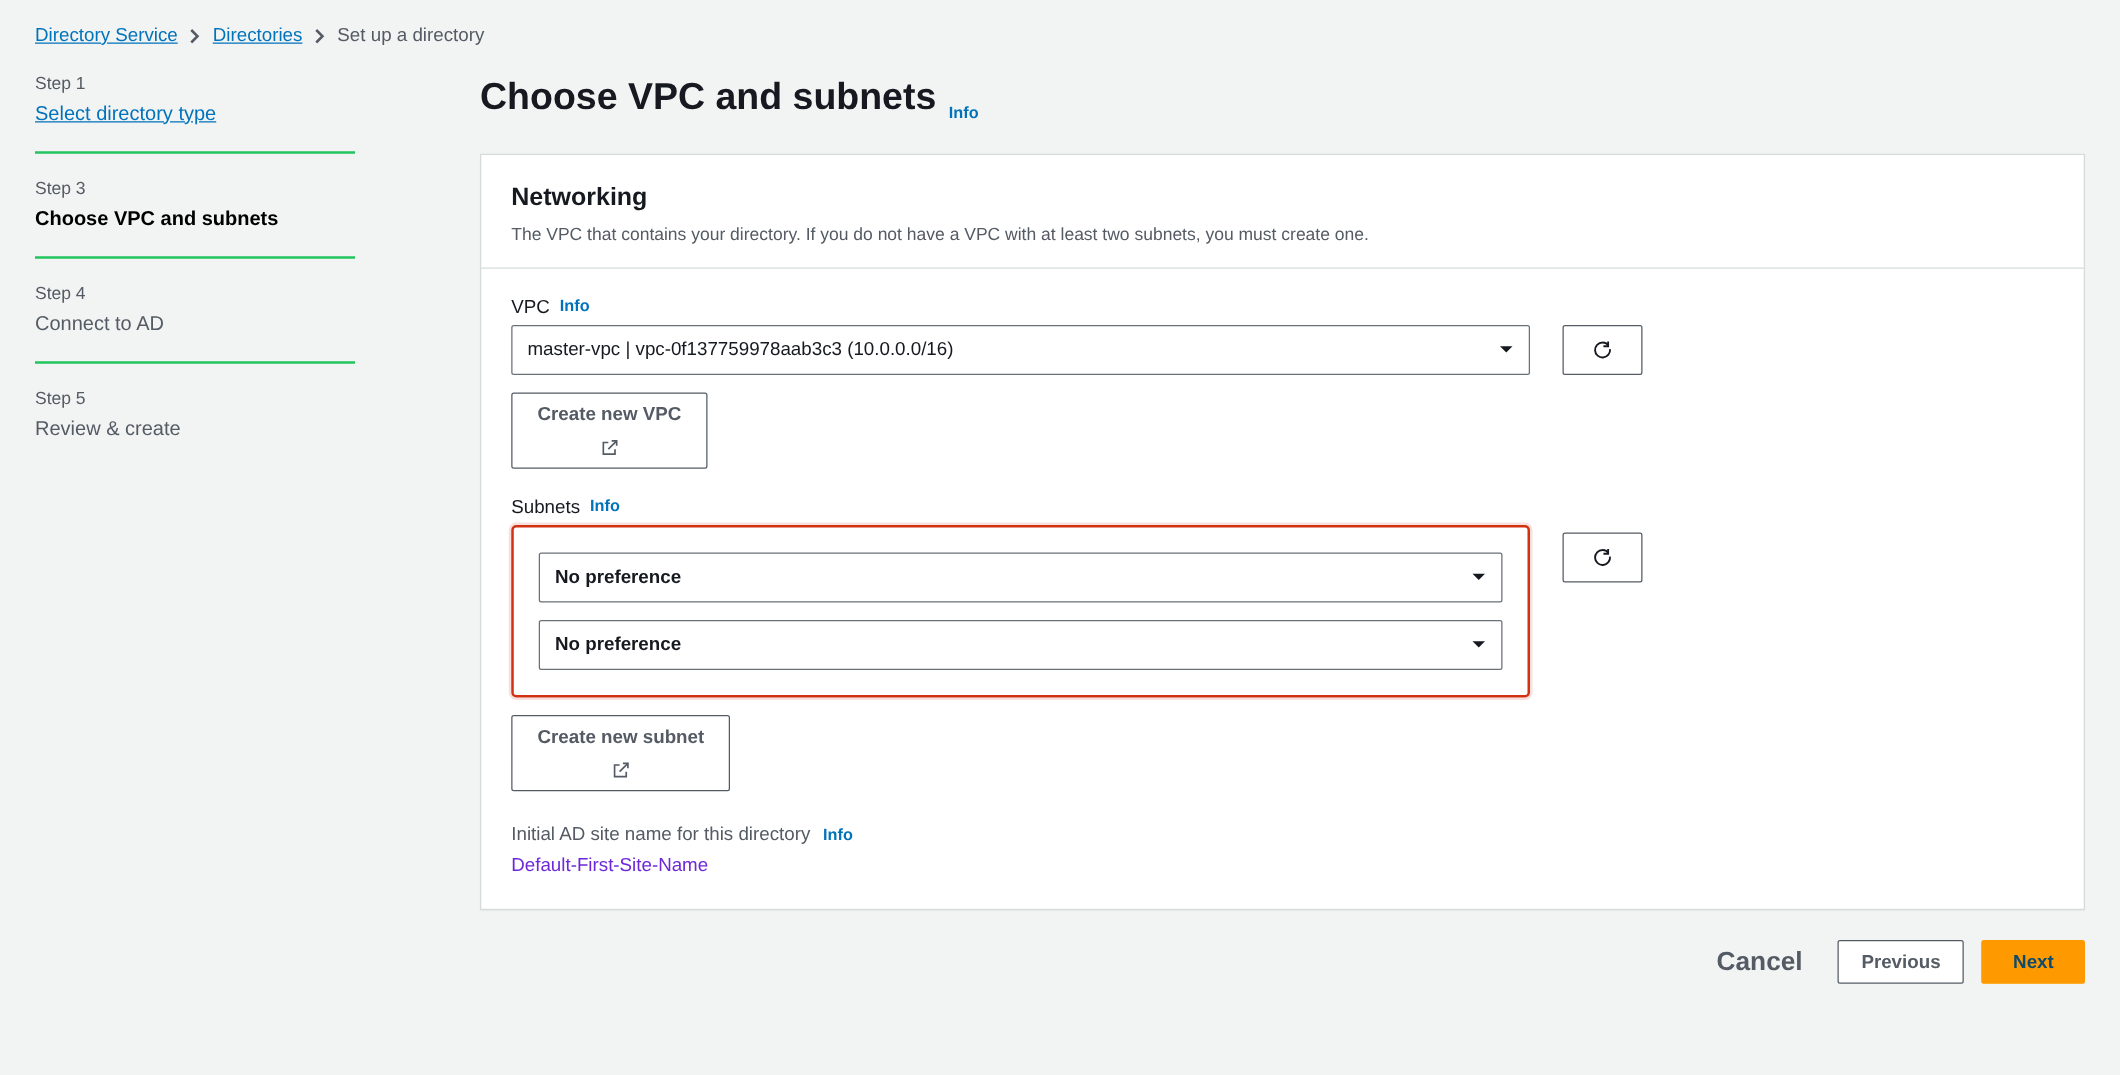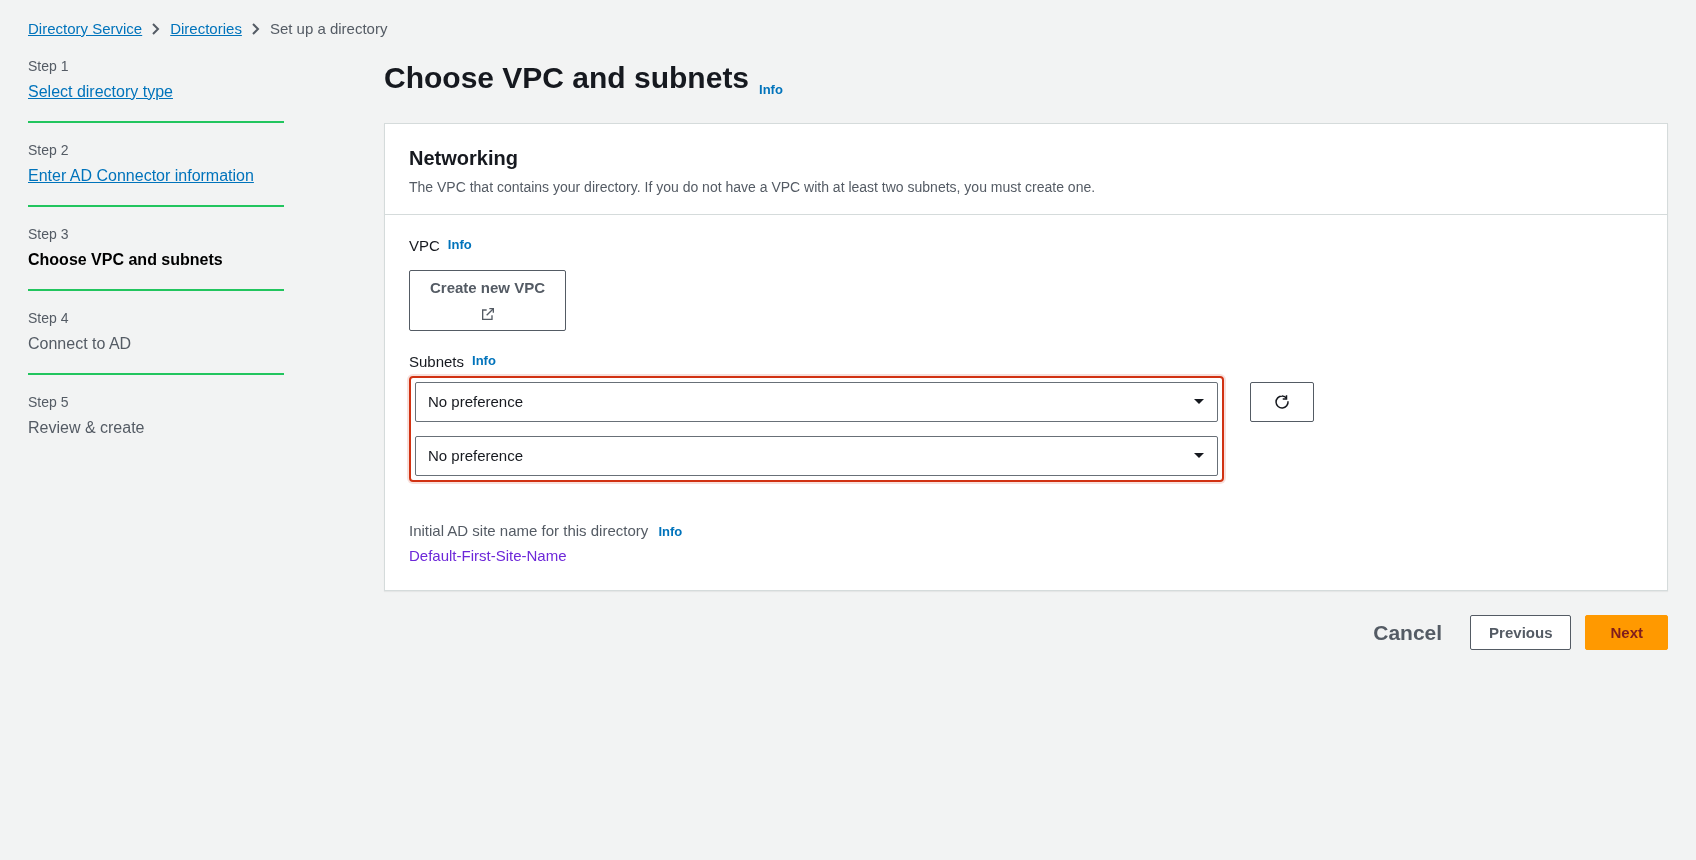--- a/index.html
+++ b/index.html
@@ -165,23 +165,24 @@
       padding: 0;
       justify-content: center;
     }
     .btn-small {
       padding: 8px 20px;
       flex-direction: column;
     }
     .highlight-group {
       border: 2px solid #d13212;
       border-radius: 4px;
-      padding: 4px;
+      padding: 20px;
       box-shadow: 0 0 0 2px rgba(209,50,18,0.15);
       margin-bottom: 14px;
+      font-weight: bold;
     }
     .highlight-group .select { 
       flex: 1 1 auto; 
       max-width: none;
       border-color: #687078;
       margin-bottom: 14px;
     }
     .highlight-group .select:last-child { margin-bottom: 0; }
     .static-label {
       color: #545b64;
@@ -204,21 +205,21 @@
       border: none;
       color: #545b64;
       font-weight: 700;
       font-size: 21px;
       cursor: pointer;
       padding: 8px 14px;
     }
     .btn-primary {
       background: #ff9900;
       border: 1px solid #ff9900;
-      color: #7f1d1d;
+      color: #0c4a6e;
       font-weight: 700;
       font-size: 15px;
       padding: 8px 24px;
       border-radius: 2px;
       cursor: pointer;
     }
     svg { display: block; }
     .svg-ext { stroke: #545b64; stroke-width: 2; fill: none; }
     .svg-refresh { stroke: #16191f; stroke-width: 2; fill: none; }
     .subnets-area {
@@ -251,24 +252,20 @@
     <a href="#" class="current">Set up a directory</a>
   </nav>
 
   <div class="layout">
     <aside class="steps">
       <div class="step">
         <div class="step-num">Step 1</div>
         <a href="#">Select directory type</a>
       </div>
       <div class="step">
-        <div class="step-num">Step 2</div>
-        <a href="#">Enter AD Connector information</a>
-      </div>
-      <div class="step">
         <div class="step-num">Step 3</div>
         <div class="current">Choose VPC and subnets</div>
       </div>
       <div class="step">
         <div class="step-num">Step 4</div>
         <div class="future">Connect to AD</div>
       </div>
       <div class="step">
         <div class="step-num">Step 5</div>
         <div class="future">Review &amp; create</div>
@@ -285,20 +282,38 @@
         <div class="panel-head">
           <div class="panel-title">Networking</div>
           <div class="panel-desc">The VPC that contains your directory. If you do not have a VPC with at least two subnets, you must create one.</div>
         </div>
         <div class="panel-body">
 
           <div class="field-row" style="margin-bottom:6px">
             <div class="field-label">
               <span>VPC</span>
               <a href="#" class="info-link">Info</a>
+            </div>
+            <div class="select-row">
+              <div class="select">
+                <span>master-vpc | vpc-0f137759978aab3c3 (10.0.0.0/16)</span>
+                <span class="caret">
+                  <svg width="12" height="8" viewBox="0 0 12 8">
+                      <path d="M1 1 L6 6 L11 1" fill="#16191f"></path>
+                    </svg>
+                </span>
+              </div>
+              <button class="btn btn-icon">
+                <span>
+                  <svg class="svg-refresh" width="18" height="18" viewBox="0 0 24 24">
+                      <path d="M20 11 A8 8 0 1 1 12 4 A7 7 0 0 1 18 7"></path>
+                      <path d="M18 3 L18 8 L13 8"></path>
+                    </svg>
+                </span>
+              </button>
             </div>
           </div>
 
           <div class="field-row" style="margin-top:14px">
             <button class="btn btn-small">
               <span>Create new VPC</span>
               <span>
                 <svg class="svg-ext" width="16" height="16" viewBox="0 0 24 24">
                     <path d="M14 4 L20 4 L20 10"></path>
                     <path d="M20 4 L10 14"></path>
@@ -339,20 +354,32 @@
             <button class="btn btn-icon" style="margin-top:6px">
               <span>
                 <svg class="svg-refresh" width="18" height="18" viewBox="0 0 24 24">
                     <path d="M20 11 A8 8 0 1 1 12 4 A7 7 0 0 1 18 7"></path>
                     <path d="M18 3 L18 8 L13 8"></path>
                   </svg>
               </span>
             </button>
           </div>
 
+          <div class="field-row">
+            <button class="btn btn-small">
+              <span>Create new subnet</span>
+              <span>
+                <svg class="svg-ext" width="16" height="16" viewBox="0 0 24 24">
+                    <path d="M14 4 L20 4 L20 10"></path>
+                    <path d="M20 4 L10 14"></path>
+                    <path d="M18 14 L18 20 L4 20 L4 6 L10 6"></path>
+                  </svg>
+              </span>
+            </button>
+          </div>
 
           <div class="field-row" style="margin-top:24px;margin-bottom:0">
             <div class="static-label">
               <span>Initial AD site name for this directory</span>
               <a href="#" class="info-link" style="margin-left:6px">Info</a>
             </div>
             <div class="static-value">Default-First-Site-Name</div>
           </div>
 
         </div>

